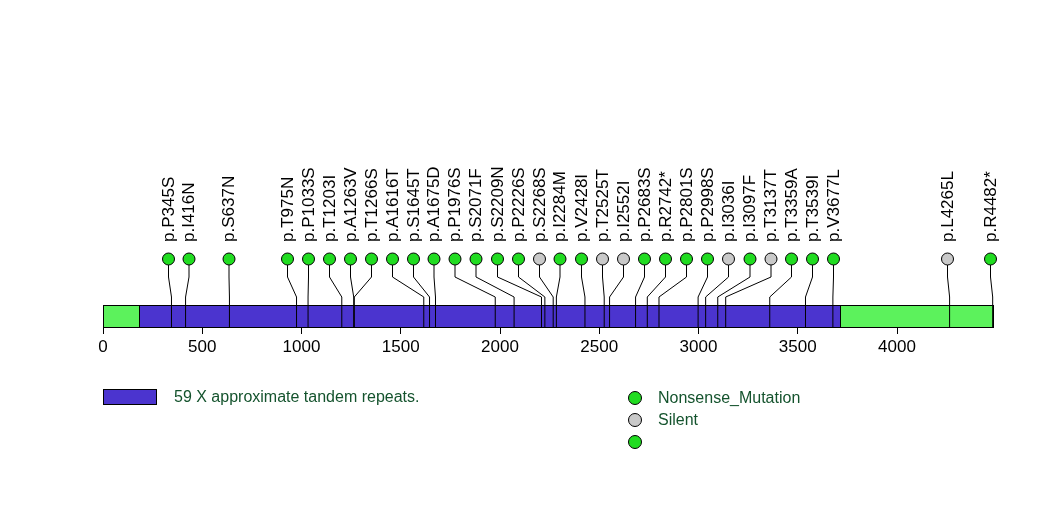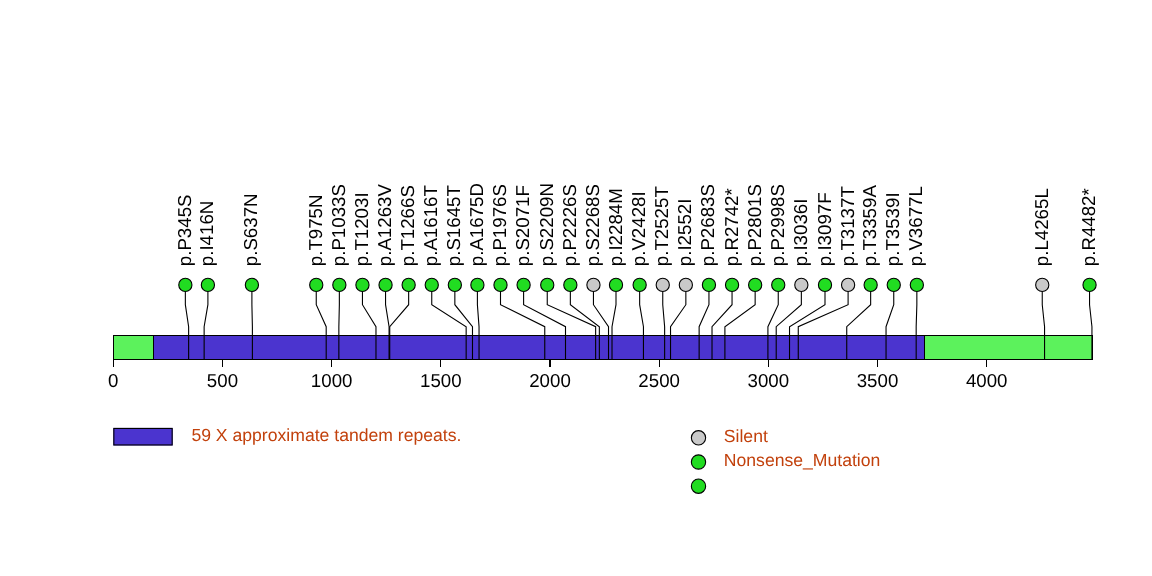--- a/index.html
+++ b/index.html
@@ -2,21 +2,21 @@
 <html><head>
 <meta charset="utf-8">
 <style>
   html,body{margin:0;padding:0;background:#ffffff;}
   .canvas{position:relative;width:1047px;height:524px;background:#ffffff;overflow:hidden;
           font-family:"Liberation Sans",sans-serif;}
   svg{position:absolute;left:0;top:0;}
   svg text{font-family:"Liberation Sans",sans-serif;fill:#000;}
   .legend-left{position:absolute;left:103px;top:388px;display:flex;align-items:center;}
   .swatch{display:inline-block;width:52px;height:14px;border:1px solid #000;margin-right:17px;flex:none;}
-  .lbl{font-size:16px;color:#c2410c;white-space:nowrap;}
+  .lbl{font-size:16px;color:#14532d;white-space:nowrap;}
   .legend-right{position:absolute;left:628px;top:387px;}
   .legend-row{display:flex;align-items:center;height:22px;}
   .dot{width:12px;height:12px;border-radius:50%;border:1px solid #000;margin-right:16px;flex:none;}
 </style>
 </head>
 <body>
 
 <div class="canvas">
   <svg id="plot" width="1047" height="380">
       <rect x="103" y="305" width="36.92099999999999" height="22" fill="#5CF25C" stroke="#000" stroke-width="1" shape-rendering="crispEdges"></rect>
@@ -138,24 +138,24 @@
       <text transform="translate(995.5,242) rotate(-90)" font-size="17" text-anchor="start">p.R4482*</text>
     </svg>
 
   <div class="legend-left">
     <span class="swatch" style="background: rgb(75, 52, 207);"></span>
     <span class="lbl">59 X approximate tandem repeats.</span>
   </div>
 
   <div class="legend-right">
     <div class="legend-row">
+      <span class="dot" style="background: rgb(33, 220, 33);"></span>
+      <span class="lbl">Nonsense_Mutation</span>
+    </div>
+    <div class="legend-row">
       <span class="dot" style="background: rgb(201, 201, 201);"></span>
       <span class="lbl">Silent</span>
-    </div>
-    <div class="legend-row">
-      <span class="dot" style="background: rgb(33, 220, 33);"></span>
-      <span class="lbl">Nonsense_Mutation</span>
     </div>
     <div class="legend-row">
       <span class="dot" style="background: rgb(33, 220, 33);"></span>
     </div>
   </div>
 </div>
 
 </body></html>

